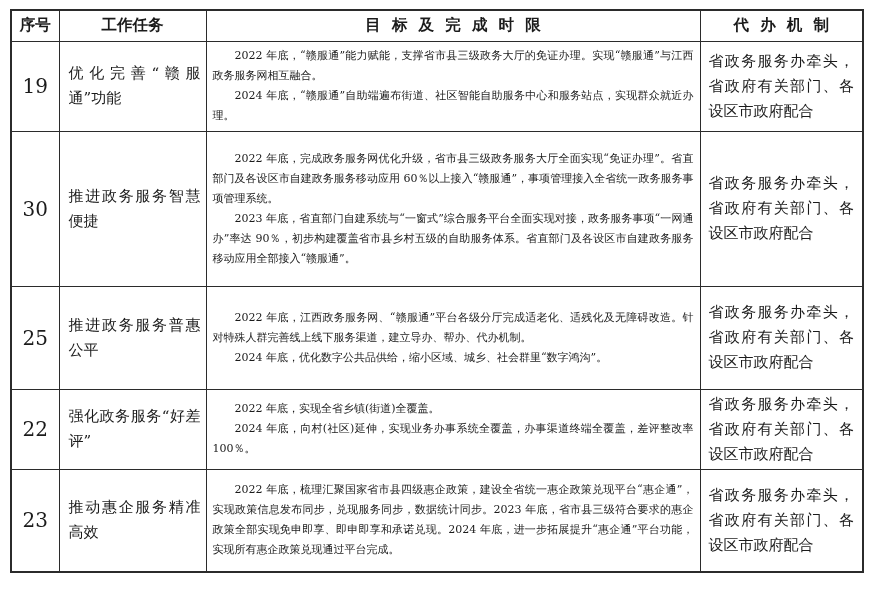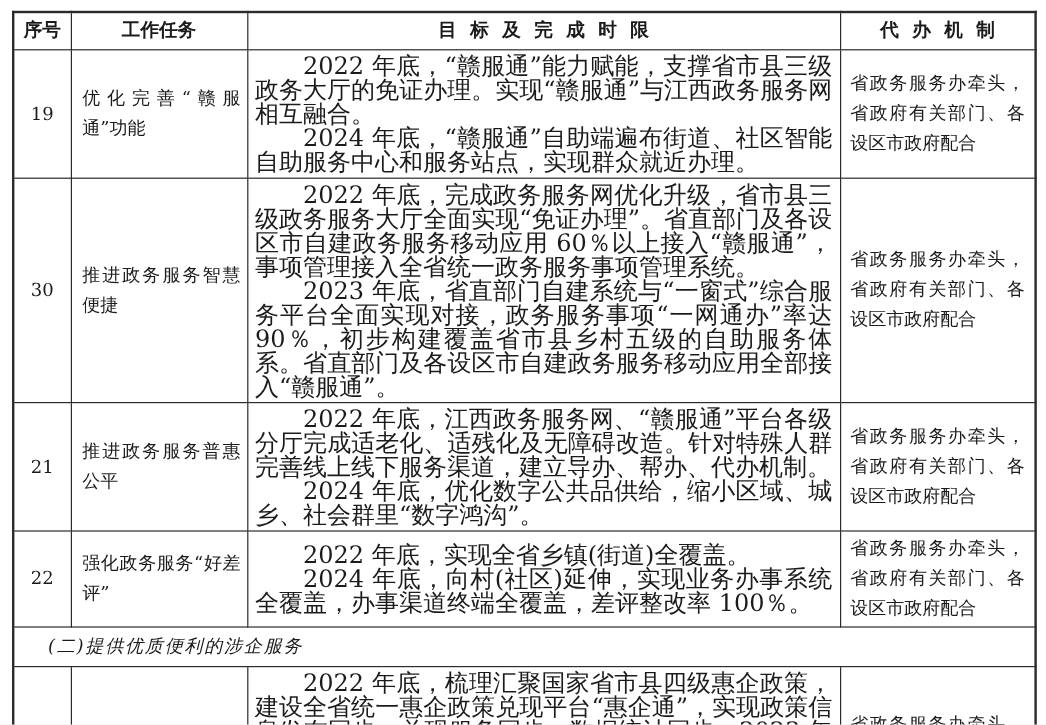--- a/index.html
+++ b/index.html
@@ -33,32 +33,32 @@
   th{
     font-family:"DejaVu Sans","Liberation Sans",sans-serif;
     font-weight:bold;
     font-size:15.5px;
     text-align:center;
     padding:0;
   }
   th.sp{letter-spacing:0.72em;padding-left:0.72em;}
   td.no{
     text-align:center;
-    font-size:15px;
+    font-size:20px;
   }
   td.task{
     font-size:15px;
     line-height:25px;
     padding:2px 5px 2px 9px;
     text-align:justify;
   }
   td.goal{padding:3px 6px;}
   td.goal p{
     margin:0;
-    font-size:20px;
+    font-size:11px;
     line-height:20px;
     text-indent:2em;
     text-align:justify;
   }
   td.resp{
     font-size:15px;
     line-height:25px;
     padding:2px 8px;
     text-align:justify;
   }
@@ -103,42 +103,39 @@
       <td class="no">30</td>
       <td class="task">推进政务服务智慧便捷</td>
       <td class="goal">
         <p>2022 年底，完成政务服务网优化升级，省市县三级政务服务大厅全面实现“免证办理”。省直部门及各设区市自建政务服务移动应用 60％以上接入“赣服通”，事项管理接入全省统一政务服务事项管理系统。</p>
         <p>2023 年底，省直部门自建系统与“一窗式”综合服务平台全面实现对接，政务服务事项“一网通办”率达 90％，初步构建覆盖省市县乡村五级的自助服务体系。省直部门及各设区市自建政务服务移动应用全部接入“赣服通”。</p>
       </td>
       <td class="resp">省政务服务办牵头，省政府有关部门、各设区市政府配合</td>
     </tr>
 
     <tr class="r21">
-      <td class="no">21</td>
+      <td class="no">25</td>
       <td class="task">推进政务服务普惠公平</td>
       <td class="goal">
         <p>2022 年底，江西政务服务网、“赣服通”平台各级分厅完成适老化、适残化及无障碍改造。针对特殊人群完善线上线下服务渠道，建立导办、帮办、代办机制。</p>
         <p>2024 年底，优化数字公共品供给，缩小区域、城乡、社会群里“数字鸿沟”。</p>
       </td>
       <td class="resp">省政务服务办牵头，省政府有关部门、各设区市政府配合</td>
     </tr>
 
     <tr class="r22">
       <td class="no">22</td>
       <td class="task">强化政务服务“好差评”</td>
       <td class="goal">
         <p>2022 年底，实现全省乡镇(街道)全覆盖。</p>
         <p>2024 年底，向村(社区)延伸，实现业务办事系统全覆盖，办事渠道终端全覆盖，差评整改率 100％。</p>
       </td>
       <td class="resp">省政务服务办牵头，省政府有关部门、各设区市政府配合</td>
     </tr>
 
-    <tr class="sec">
-      <td colspan="4">(二)提供优质便利的涉企服务</td>
-    </tr>
 
     <tr class="r23">
       <td class="no">23</td>
       <td class="task">推动惠企服务精准高效</td>
       <td class="goal">
         <p>2022 年底，梳理汇聚国家省市县四级惠企政策，建设全省统一惠企政策兑现平台“惠企通”，实现政策信息发布同步，兑现服务同步，数据统计同步。2023 年底，省市县三级符合要求的惠企政策全部实现免申即享、即申即享和承诺兑现。2024 年底，进一步拓展提升“惠企通”平台功能，实现所有惠企政策兑现通过平台完成。</p>
       </td>
       <td class="resp">省政务服务办牵头，省政府有关部门、各设区市政府配合</td>
     </tr>
   </tbody>

